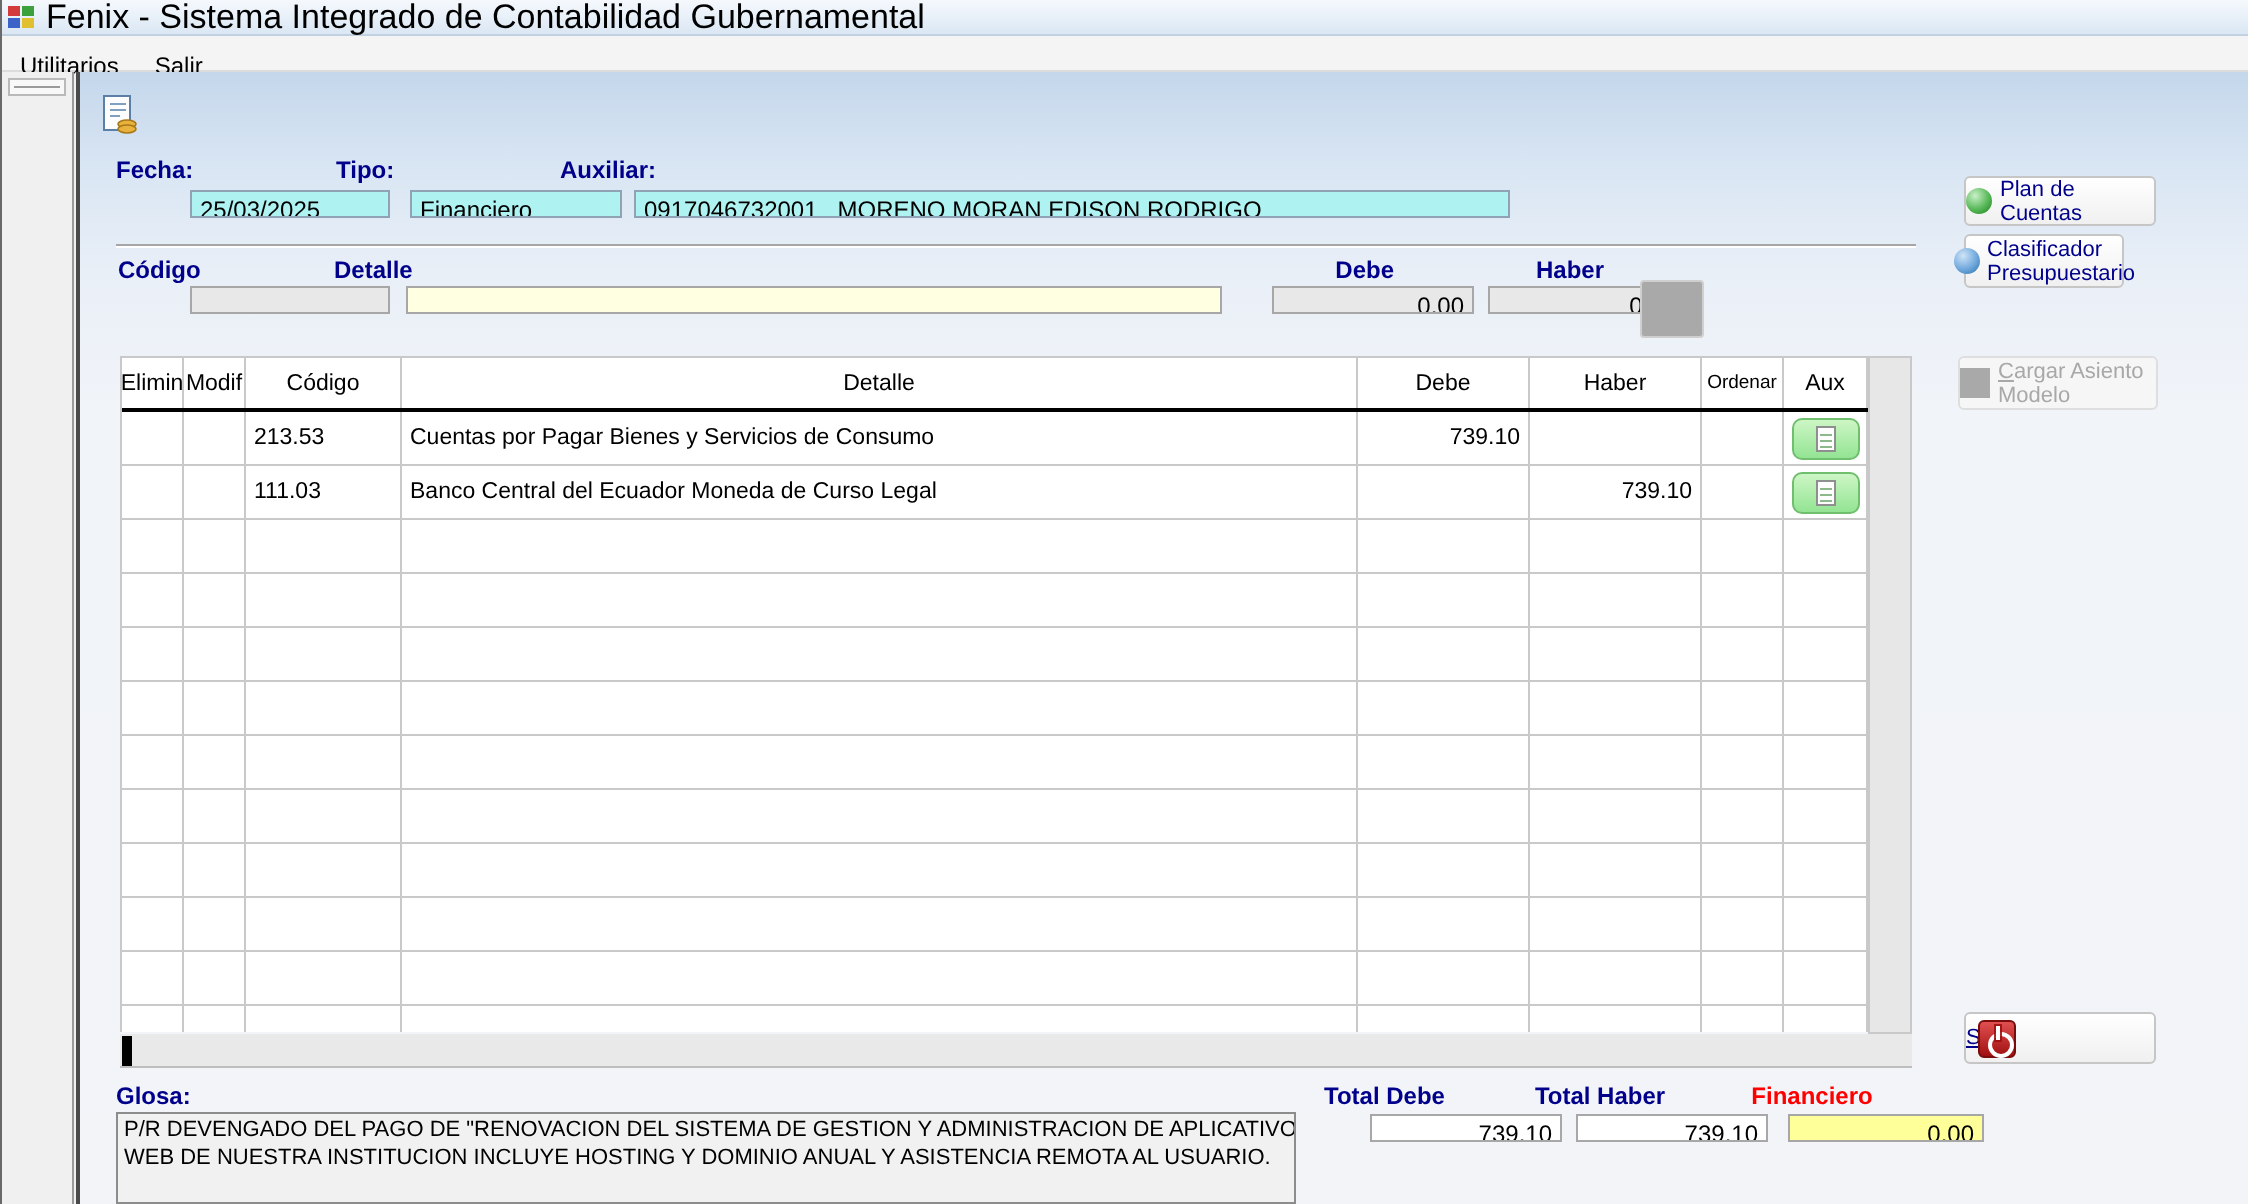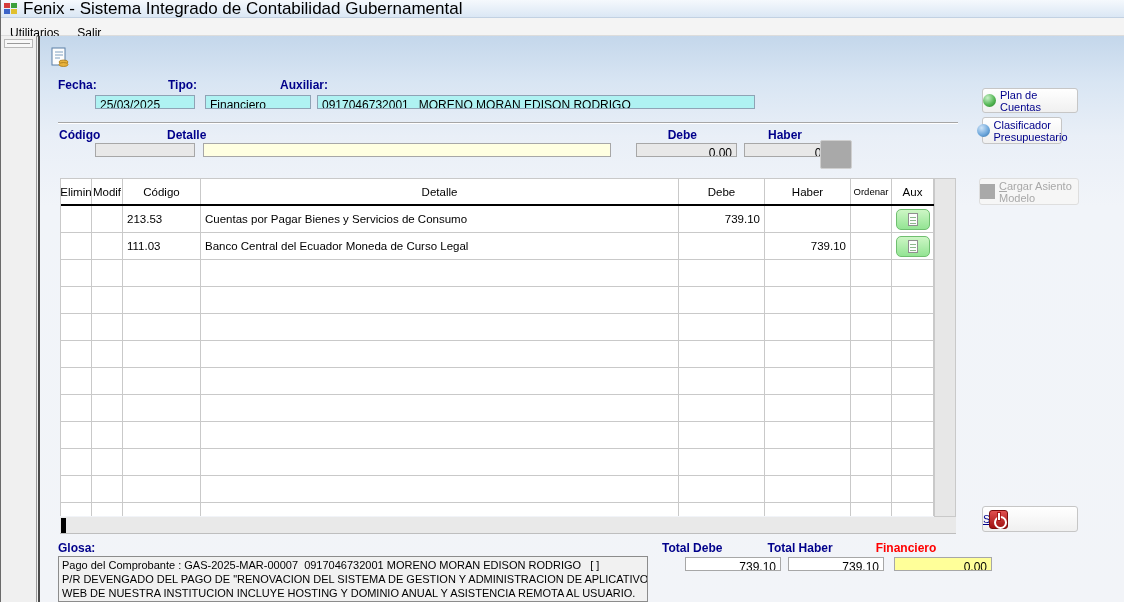--- a/index.html
+++ b/index.html
@@ -323,21 +323,20 @@
         </div>
     </div>
 
     <div class="vscroll"></div>
     <div class="hscroll">
       <div class="hscroll-marker"></div>
     </div>
 
     <span class="lbl" id="lbl-glosa">Glosa:</span>
     <div class="glosa">
-      <div>Pago del Comprobante : GAS-2025-MAR-00007  0917046732001 MORENO MORAN EDISON RODRIGO   [ ]</div>
       <div>P/R DEVENGADO DEL PAGO DE "RENOVACION DEL SISTEMA DE GESTION Y ADMINISTRACION DE APLICATIVOS</div>
       <div>WEB DE NUESTRA INSTITUCION INCLUYE HOSTING Y DOMINIO ANUAL Y ASISTENCIA REMOTA AL USUARIO.</div>
     </div>
 
     <span class="lbl" id="lbl-tdebe">Total Debe</span>
     <div class="fld white num" id="fld-tdebe">739.10</div>
     <span class="lbl" id="lbl-thaber">Total Haber</span>
     <div class="fld white num" id="fld-thaber">739.10</div>
     <span class="lbl" id="lbl-dif">Financiero</span>
     <div class="fld dif num" id="fld-dif">0.00</div>

